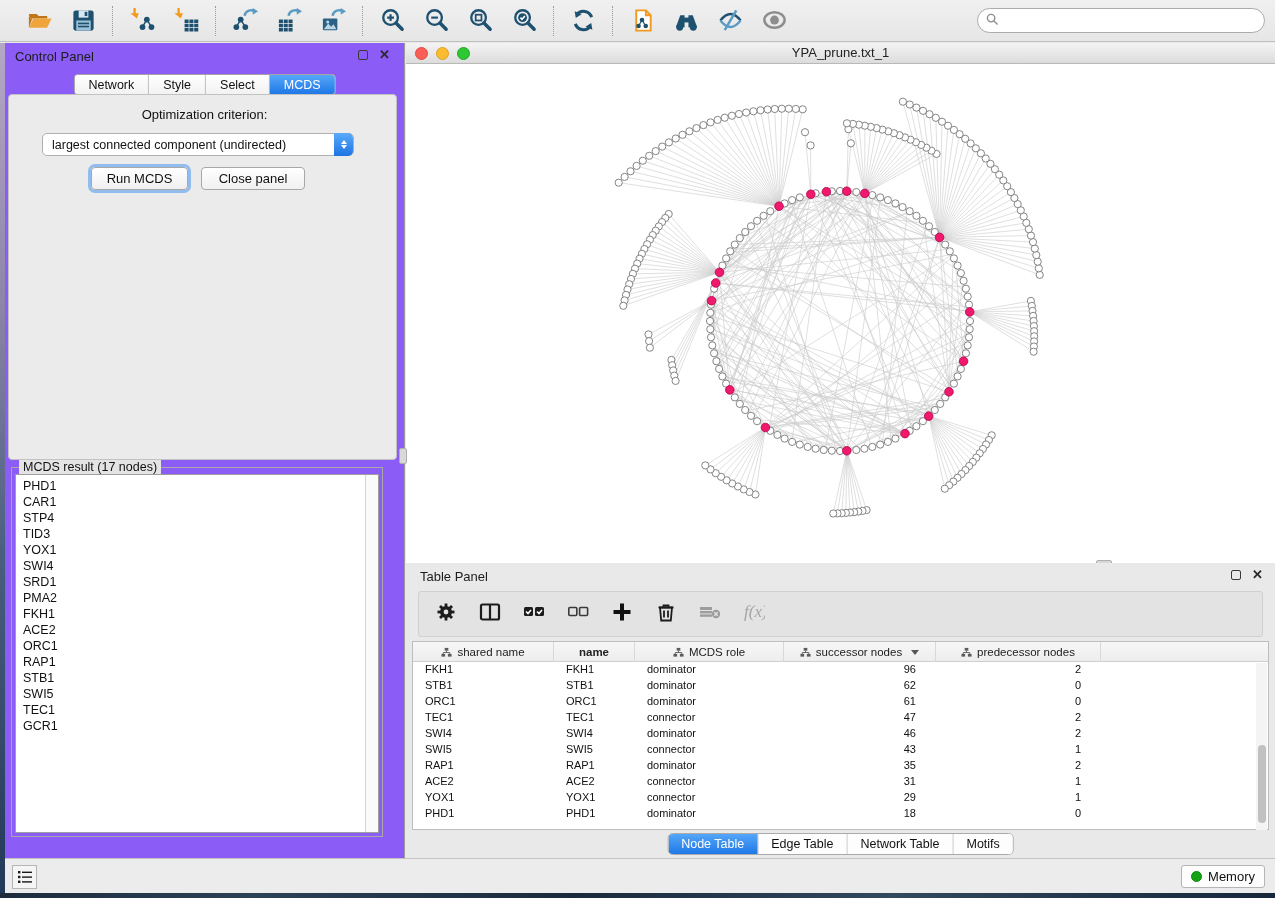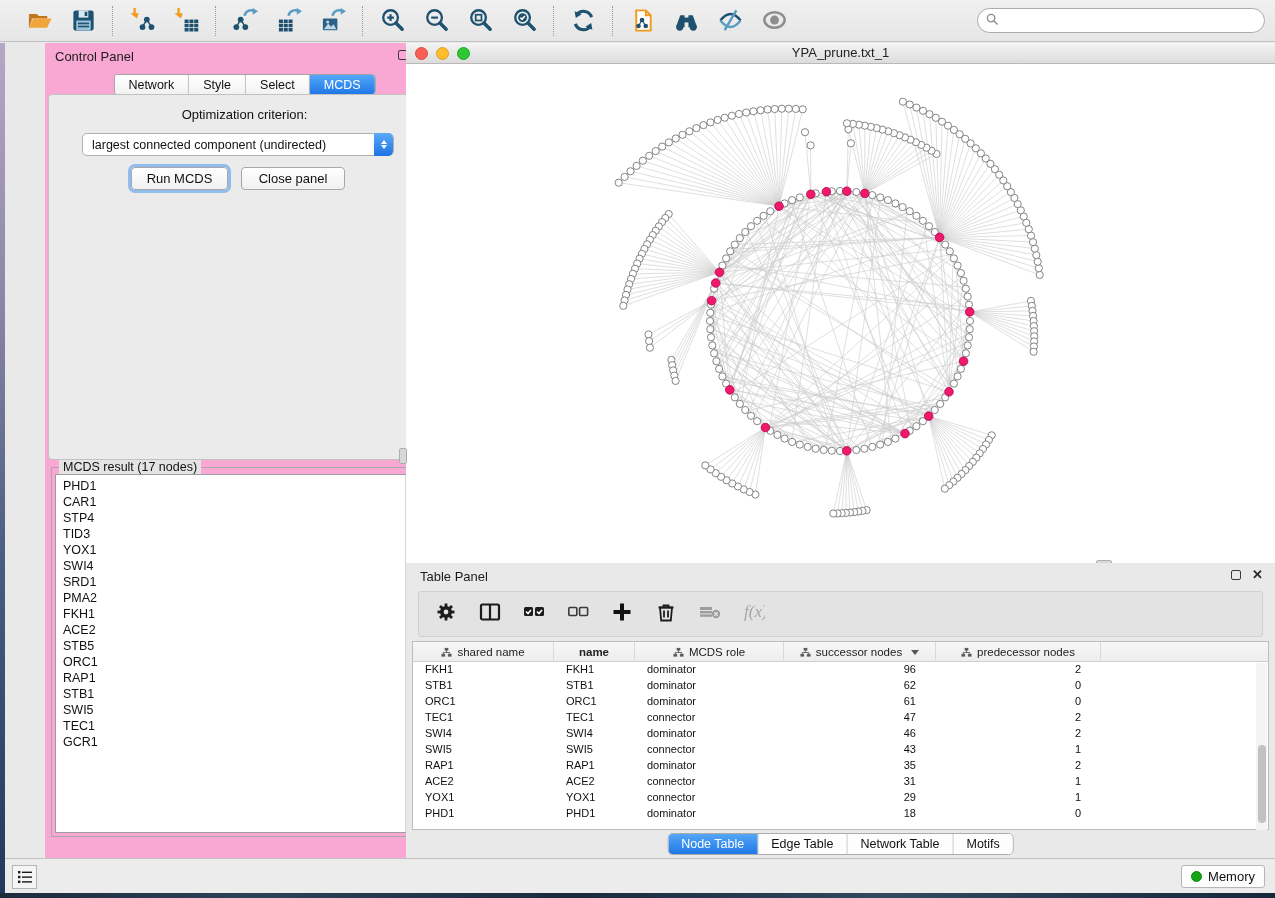--- a/index.html
+++ b/index.html
@@ -21,21 +21,21 @@
   .search-glyph { position:absolute; left:9px; top:5px; width:13px; height:13px; pointer-events:none; }
 
   
   .wall-left { position:absolute; left:0; top:43px; width:5px; height:850px;
     background:linear-gradient(#b5a7c6,#8e86a8 30%,#4a5f80 60%,#23395a); }
   .wall-bottom { position:absolute; left:0; top:893px; width:1275px; height:5px;
     background:linear-gradient(90deg,#1d2b3d,#2c4257 20%,#1a2a3c 45%,#32495e 70%,#16273a); }
 
   
   .control-panel { position:absolute; left:5px; top:43px; width:400px; height:815px;
-    background:#f9a8d4; border-right:1px solid #9b9b9b;margin-left:40px; }
+    background:#8b5cf6; border-right:1px solid #9b9b9b; }
   .panel-head { position:absolute; left:10px; top:6px; font-size:13px; color:#1c1c1c; }
   .panel-ctl { position:absolute; top:7px; display:flex; gap:11px; }
   .float-box { width:10px; height:10px; border:1.6px solid #3a3a3a; border-radius:2px; }
   .close-x { font-size:13px; font-weight:bold; color:#2a2a2a; line-height:10px; }
 
   .seg-tabs { position:absolute; top:31px; left:50%; transform:translateX(-50%);
     display:flex; height:21px; border:1px solid #a3a3a3; border-radius:4px; background:#fdfdfd; overflow:hidden; }
   .seg { padding:0 14px; font-size:12.5px; color:#111; display:flex; align-items:center;
     border-right:1px solid #b9b9b9; background:linear-gradient(#ffffff,#f2f2f2); }
   .seg:last-child { border-right:none; }
@@ -342,21 +342,20 @@
       <div class="result-item">PHD1</div>
           <div class="result-item">CAR1</div>
           <div class="result-item">STP4</div>
           <div class="result-item">TID3</div>
           <div class="result-item">YOX1</div>
           <div class="result-item">SWI4</div>
           <div class="result-item">SRD1</div>
           <div class="result-item">PMA2</div>
           <div class="result-item">FKH1</div>
           <div class="result-item">ACE2</div>
-          <div class="result-item">STB5</div>
           <div class="result-item">ORC1</div>
           <div class="result-item">RAP1</div>
           <div class="result-item">STB1</div>
           <div class="result-item">SWI5</div>
           <div class="result-item">TEC1</div>
           <div class="result-item">GCR1</div>
         </div>
     </div>
   </div>
 

